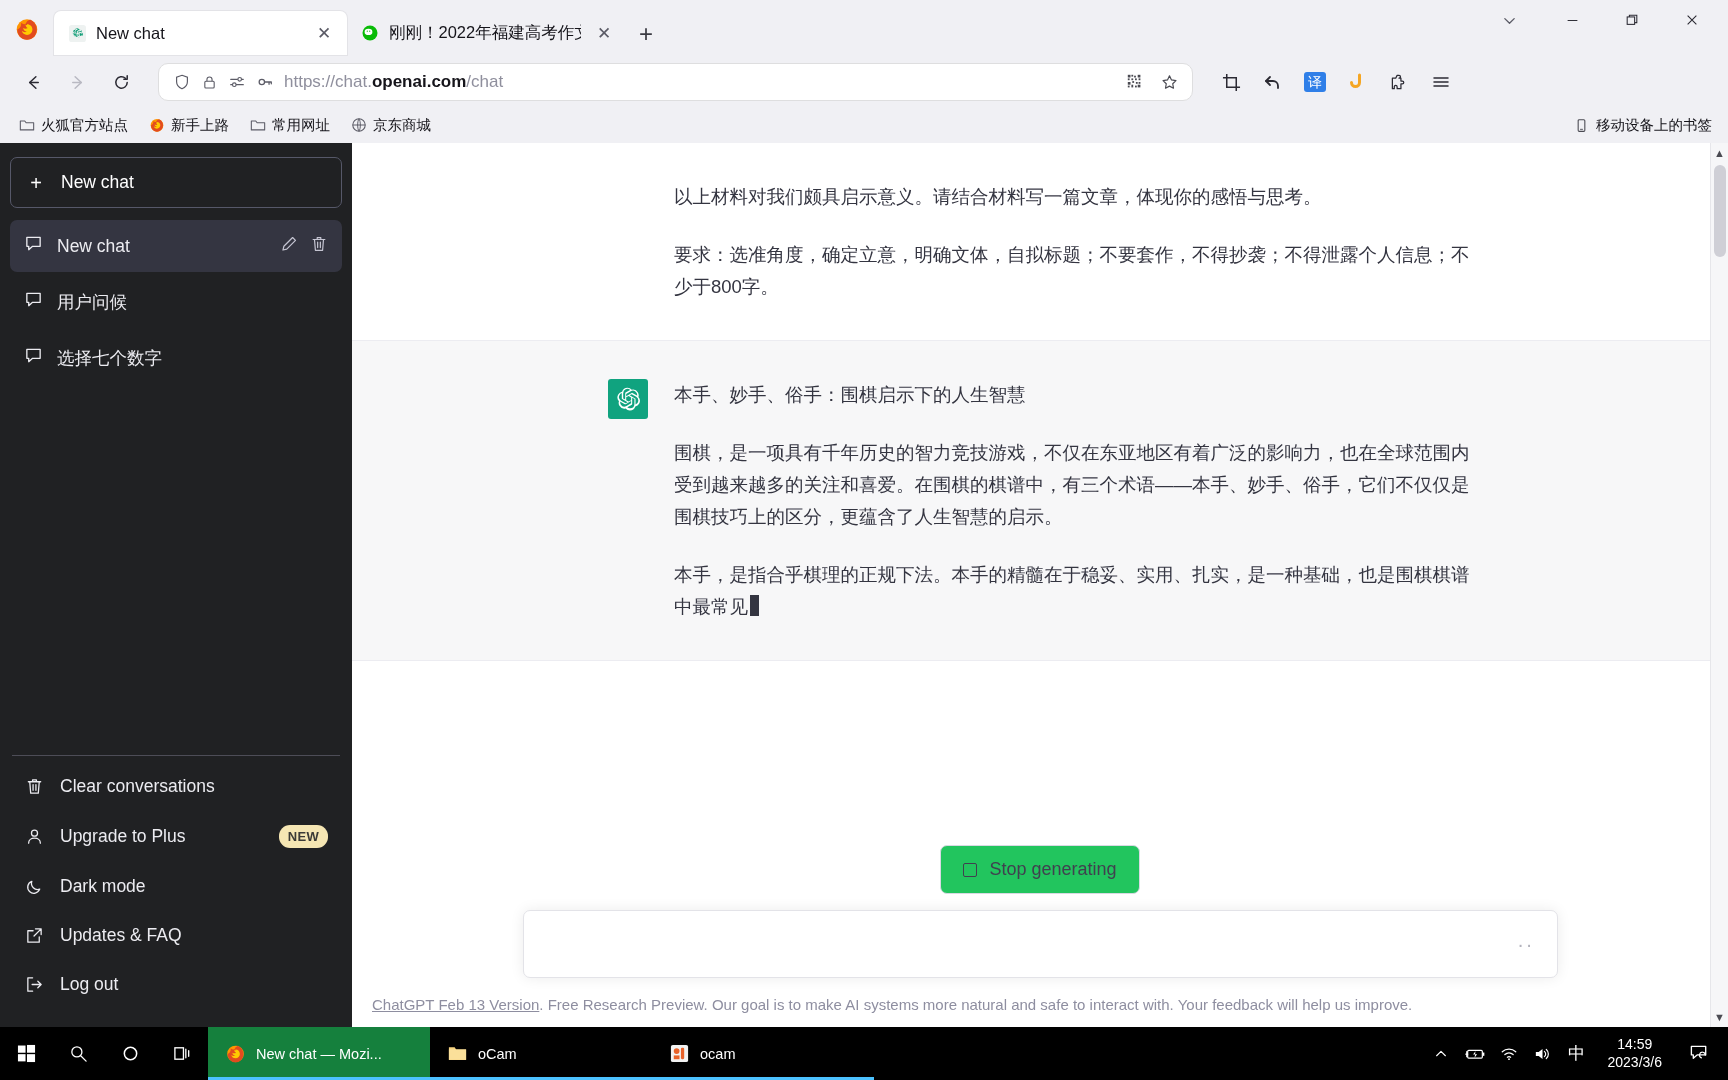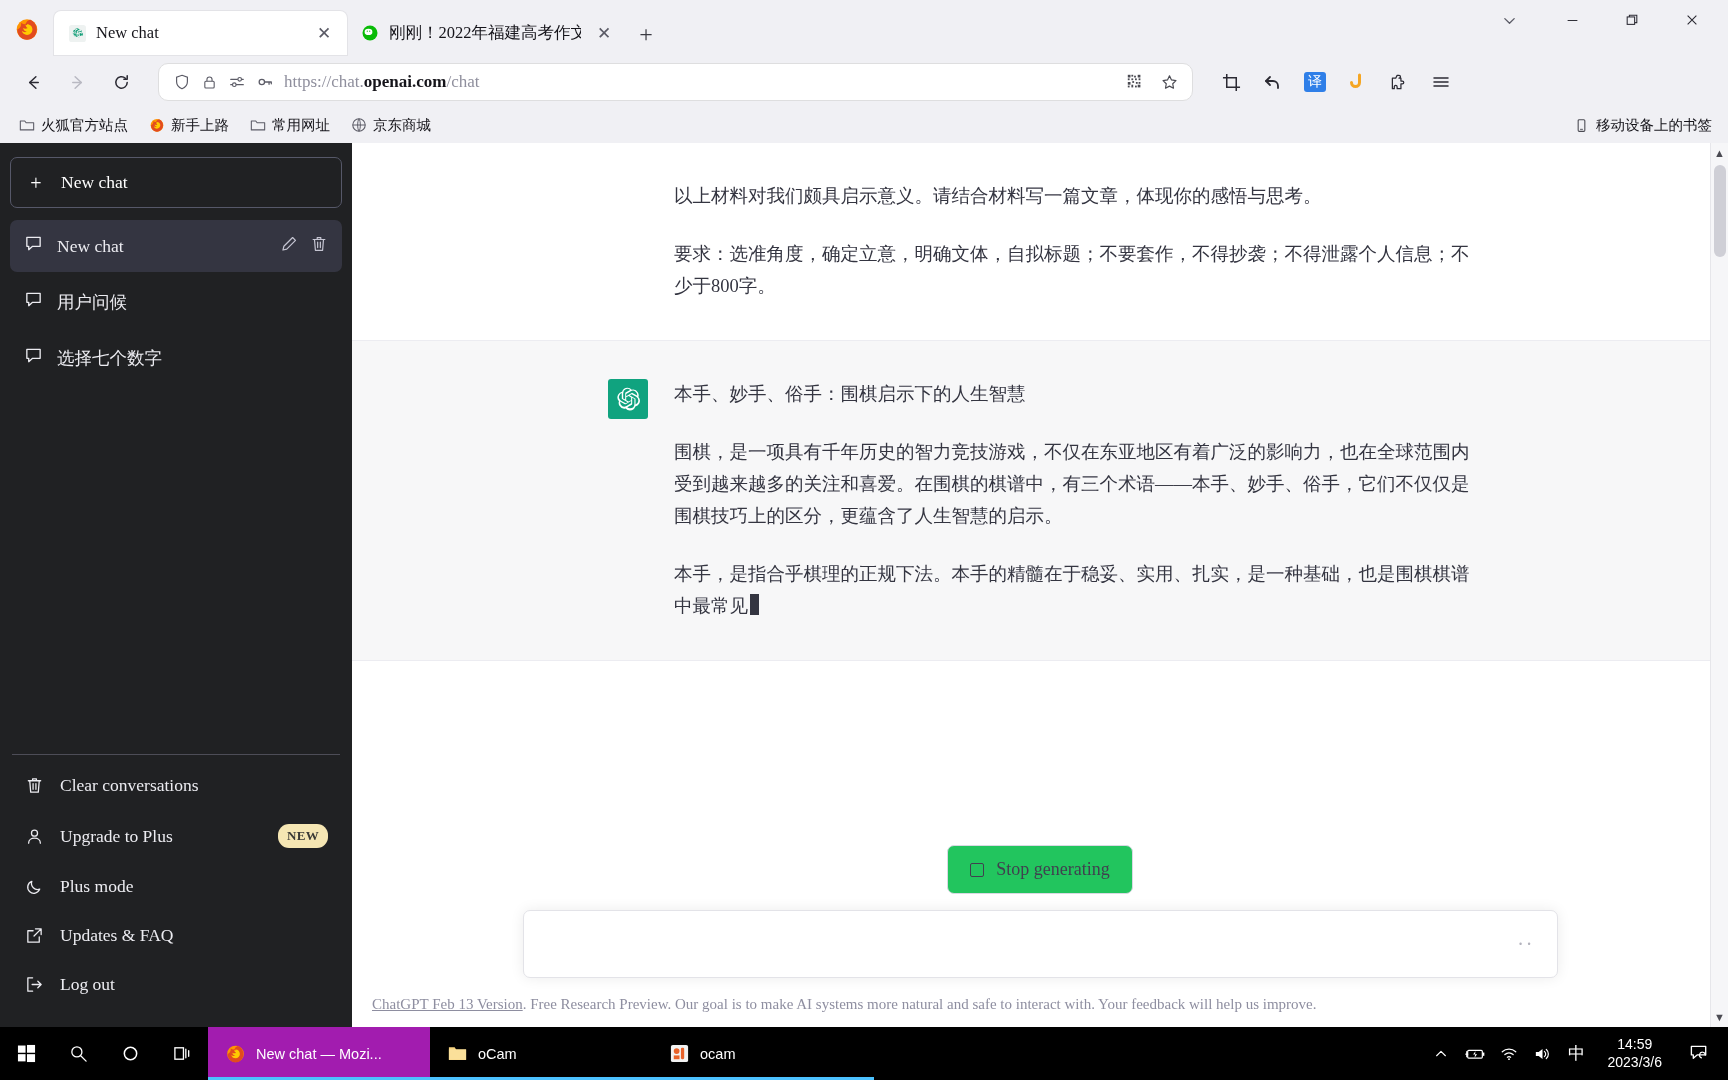--- a/index.html
+++ b/index.html
@@ -4,21 +4,21 @@
 <style>
   * { box-sizing: border-box; margin: 0; padding: 0; }
   html, body {
     width: 1728px; height: 1080px;
     overflow: hidden;
     font-family: "Liberation Sans", "DejaVu Sans", sans-serif;
     background: #1f1f1f;
   }
 
   
-  .browser { width: 1728px; height: 1027px; background: #f0f0f4; position: relative; font-family: Liberation Serif, serif; }
+  .browser { width: 1728px; height: 1027px; background: #f0f0f4; position: relative; }
 
   
   .tabstrip {
     height: 57px; background: #f0f0f4;
     display: flex; align-items: flex-end; padding: 0 6px 0 0;
     position: relative;
   }
   .ff-logo { width: 54px; height: 57px; display: flex; align-items: center; justify-content: center; }
   .ff-logo svg { width: 26px; height: 26px; }
 
@@ -156,21 +156,21 @@
   
   .taskbar {
     height: 53px; background: #000000; display: flex; align-items: center;
     color: #ffffff; font-size: 14.5px; position: relative;
   }
   .tb-sysbtn { width: 52px; height: 53px; display: flex; align-items: center; justify-content: center; }
   .tb-app {
     height: 53px; display: flex; align-items: center; gap: 10px; padding: 0 16px;
     min-width: 222px; position: relative;
   }
-  .tb-app.active { background: #a21caf; }
+  .tb-app.active { background: #15803d; }
   .tb-app .uline { position: absolute; left: 0; right: 0; bottom: 0; height: 3px; background: #4cc2ff; }
   .tb-app .icn { width: 22px; height: 22px; display: flex; align-items: center; justify-content: center; }
   .tb-app .lbl { white-space: nowrap; overflow: hidden; text-overflow: ellipsis; max-width: 150px; }
   .tray { margin-left: auto; display: flex; align-items: center; gap: 0; padding-right: 6px; height: 53px; }
   .tray .ti { width: 34px; height: 53px; display: flex; align-items: center; justify-content: center; }
   .clock { display: flex; flex-direction: column; align-items: center; justify-content: center; padding: 0 14px; line-height: 1.22; font-size: 14px; }
   .notif { width: 46px; height: 53px; display: flex; align-items: center; justify-content: center; }
 </style>
 </head>
 <body>
@@ -465,21 +465,21 @@
           <span>Upgrade to Plus</span>
           <span class="badge">NEW</span>
         </div>
 
         <div class="sbitem">
           <span class="ic">
             <svg width="19" height="19" viewBox="0 0 20 20">
                 <path d="M15.5 12.8A6.5 6.5 0 0 1 7.2 4.5a6.5 6.5 0 1 0 8.3 8.3z" stroke="#ececf1" stroke-width="1.35" fill="none" stroke-linejoin="round"></path>
               </svg>
           </span>
-          <span>Plus mode</span>
+          <span>Dark mode</span>
         </div>
 
         <div class="sbitem">
           <span class="ic">
             <svg width="19" height="19" viewBox="0 0 20 20">
                 <path d="M11 3h6v6M17 3l-7.5 7.5" stroke="#ececf1" stroke-width="1.35" fill="none" stroke-linecap="round" stroke-linejoin="round"></path>
                 <path d="M15 11.5V17H3V5h5.5" stroke="#ececf1" stroke-width="1.35" fill="none" stroke-linecap="round" stroke-linejoin="round"></path>
               </svg>
           </span>
           <span>Updates &amp; FAQ</span>

